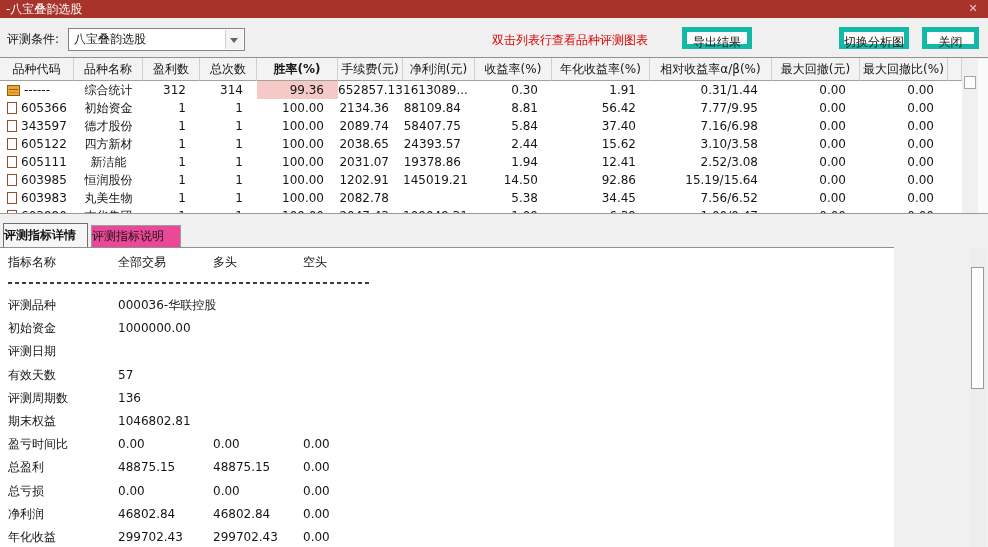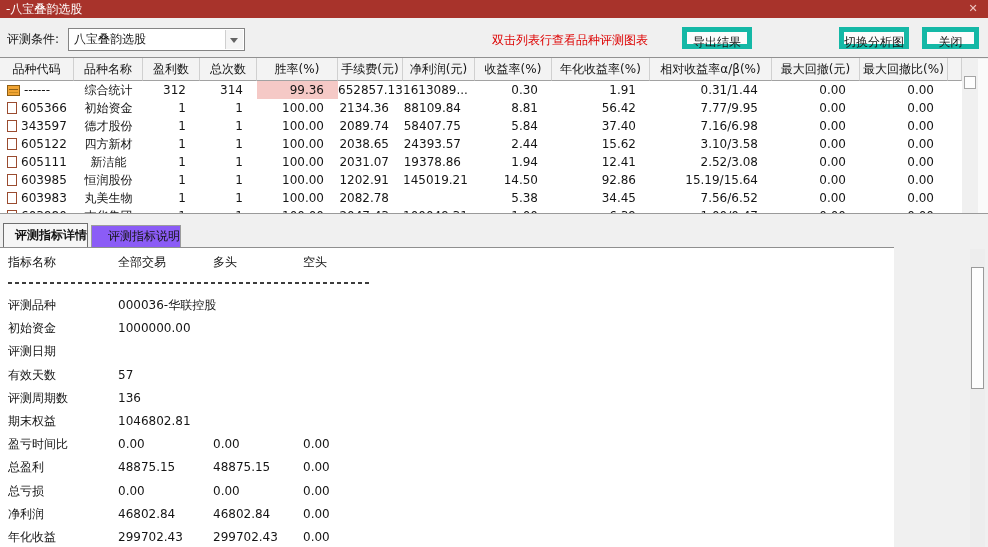--- a/index.html
+++ b/index.html
@@ -47,25 +47,25 @@
                   background:#8E5E14;box-shadow:0 3px 0 #c98a20;}
   .icon-doc{width:10px;height:12px;background:#fff;border:1px solid #9A4B2F;
             box-sizing:border-box;flex:none;}
   .rate-hl{background:#F5C9C6;}
   .vscroll-grid{position:absolute;left:962px;top:1px;width:16px;height:154px;background:#f0f0f0;}
   .vscroll-grid .thumb{position:absolute;left:2px;top:17px;width:12px;height:13px;
                        background:#fdfdfd;border:1px solid #a5a5a5;box-sizing:border-box;}
   .grid-right-gap{position:absolute;left:978px;top:1px;width:10px;height:154px;background:#fafafa;}
 
   
-  .tab{position:absolute;box-sizing:border-box;text-align:right;background:#f4f4f4;}
+  .tab{position:absolute;box-sizing:border-box;text-align:left;background:#f4f4f4;}
   #tab-details{left:3px;top:223px;width:85px;height:24px;border:1px solid #6f6f6f;
                border-bottom:none;font-weight:bold;line-height:23px;z-index:2;background:#f6f6f6;}
   #tab-notes{left:91px;top:225px;width:90px;height:22px;border:1px solid #9c9c9c;
-             border-bottom:none;line-height:21px;background:#8b5cf6;}
+             border-bottom:none;line-height:21px;background:#ec4899;}
 
   
   #page{position:absolute;left:0;top:247px;width:894px;height:300px;background:#fff;
         border-top:1px solid #8f8f8f;box-sizing:border-box;}
   .drow{position:absolute;left:0;height:16px;line-height:16px;white-space:nowrap;width:960px;}
   .dcol{position:absolute;top:0;line-height:16px;white-space:nowrap;}
   .c0{left:8px;} .c1{left:118px;} .c2{left:213px;} .c3{left:303px;}
   .dash{position:absolute;left:8px;top:34px;width:364px;height:2px;
         background:repeating-linear-gradient(90deg,#3c3c3c 0 4px,transparent 4px 7px);}
   .vscroll-page{position:absolute;left:970px;top:1px;width:15px;height:298px;background:#ededed;}
@@ -93,21 +93,21 @@
   <div class="btn" id="btn-export">导出结果</div>
   <div class="btn" id="btn-switch">切换分析图</div>
   <div class="btn" id="btn-close">关闭</div>
 
   <div id="grid">
     <div class="ghead" id="grid-header">
         <div class="hcell" style="width: 74px;">品种代码</div>
         <div class="hcell" style="width: 69px;">品种名称</div>
         <div class="hcell" style="width: 57px;">盈利数</div>
         <div class="hcell" style="width: 57px;">总次数</div>
-        <div class="hcell" style="width: 81px;">胜率(%)</div>
+        <div class="hcell" style="width: 81px; font-weight: bold;">胜率(%)</div>
         <div class="hcell" style="width: 65px;">手续费(元)</div>
         <div class="hcell" style="width: 72px;">净利润(元)</div>
         <div class="hcell" style="width: 77px;">收益率(%)</div>
         <div class="hcell" style="width: 98px;">年化收益率(%)</div>
         <div class="hcell" style="width: 122px;">相对收益率α/β(%)</div>
         <div class="hcell" style="width: 88px;">最大回撤(元)</div>
         <div class="hcell" style="width: 88px;">最大回撤比(%)</div>
         <div class="hcell" style="width: 14px;"></div>
         <div class="hrest"></div>
       </div>

